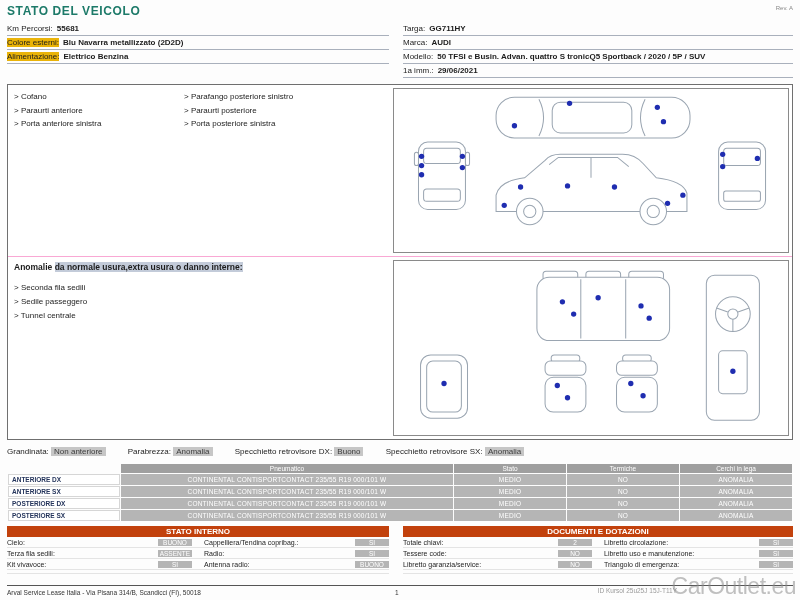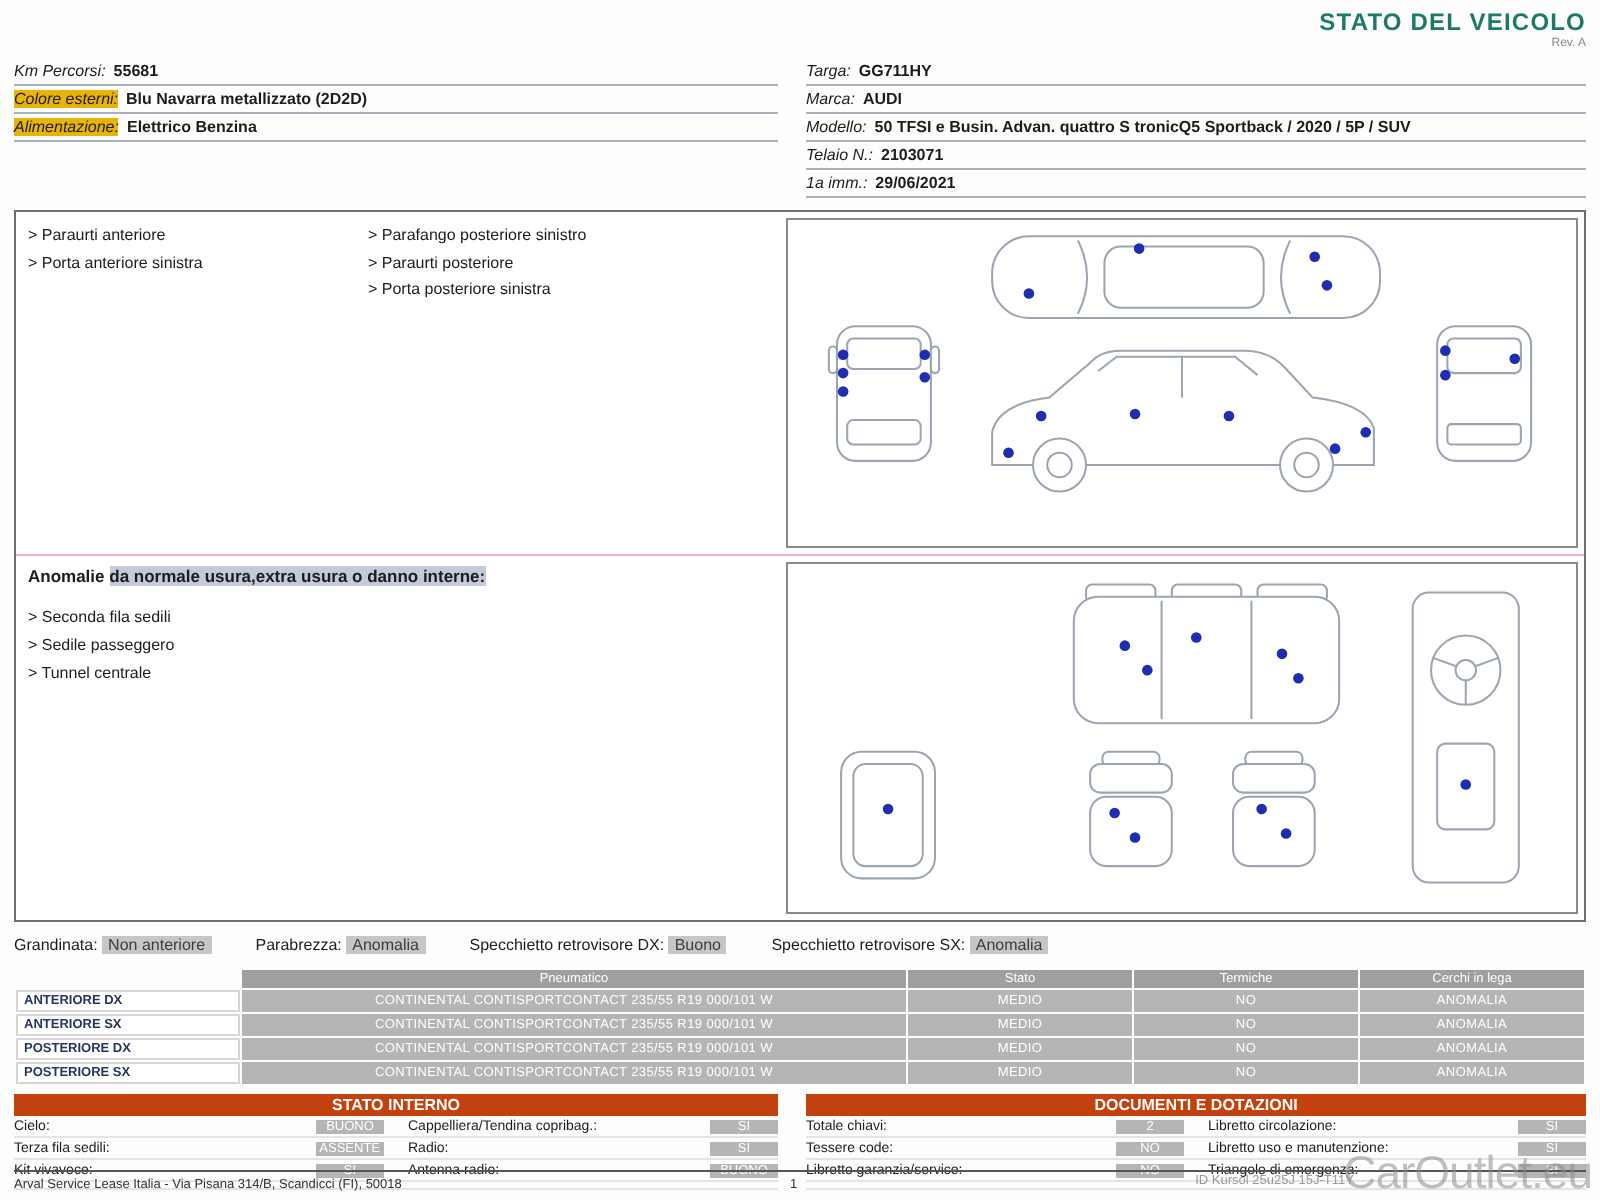--- a/index.html
+++ b/index.html
@@ -6,30 +6,30 @@
   html,body { width: 800px; height: 600px; }
   body {
     background: #f6f6f6;
     font-family: "Liberation Sans", "DejaVu Sans", sans-serif;
     font-size: 8px; color: #1c1c1c;
     position: relative; overflow: hidden;
   }
   .page { position: relative; width: 800px; height: 600px; background: #fdfdfd; padding: 4px 7px; }
 
   
-  .top { display: flex; justify-content: space-between; align-items: flex-end; flex-direction: column; }
+  .top { display: flex; justify-content: space-between; align-items: flex-start; }
   .title { color: #1d7a69; font-weight: bold; font-size: 12px; letter-spacing: .6px; }
   .rev { font-size: 6px; color: #888; margin-top: 1px; }
 
   
   .info { display: flex; gap: 14px; margin-top: 4px; }
   .info-col.left { width: 382px; }
   .info-col.right { flex: 1; }
   .irow { display: flex; align-items: flex-start; border-bottom: 1px solid #a9b0bc; padding: 2px 0; min-height: 12px; }
-  .ilabel { white-space: nowrap; margin-right: 4px; font-style: italic; }
+  .ilabel { white-space: nowrap; margin-right: 4px; }
   .ilabel.hl { background: #eab308; }
   .ivalue { font-weight: bold; }
 
   
   .main-box { border: 1px solid #6f6f6f; margin-top: 6px; background: #fff; }
   .section { display: flex; }
   .section + .section { border-top: 1px solid #f9a8d4; justify-content: flex-end; }
   .sec-text { width: 382px; padding: 5px 6px; }
   .sec-title { font-weight: bold; font-size: 8.5px; margin-bottom: 9px; }
   .sec-title .hl { background: #c3cbd9; }
@@ -103,36 +103,33 @@
       </div>
       <div class="irow">
         <span class="ilabel">Marca:</span>
         <span class="ivalue">AUDI</span>
       </div>
       <div class="irow">
         <span class="ilabel">Modello:</span>
         <span class="ivalue">50 TFSI e Busin. Advan. quattro S tronicQ5 Sportback / 2020 / 5P / SUV</span>
       </div>
       <div class="irow">
-        <span class="ilabel">Telaio N.:</span>
-        <span class="ivalue">2103071</span>
-      </div>
-      <div class="irow">
         <span class="ilabel">1a imm.:</span>
         <span class="ivalue">29/06/2021</span>
       </div>
     </div>
   </div>
 
   <div class="main-box">
 
     <div class="section">
       <div class="sec-text">
         <div class="cols">
           <ul>
+            <li>&gt; Cofano</li>
             <li>&gt; Paraurti anteriore</li>
             <li>&gt; Porta anteriore sinistra</li>
           </ul>
           <ul>
             <li>&gt; Parafango posteriore sinistro</li>
             <li>&gt; Paraurti posteriore</li>
             <li>&gt; Porta posteriore sinistra</li>
           </ul>
         </div>
       </div>

